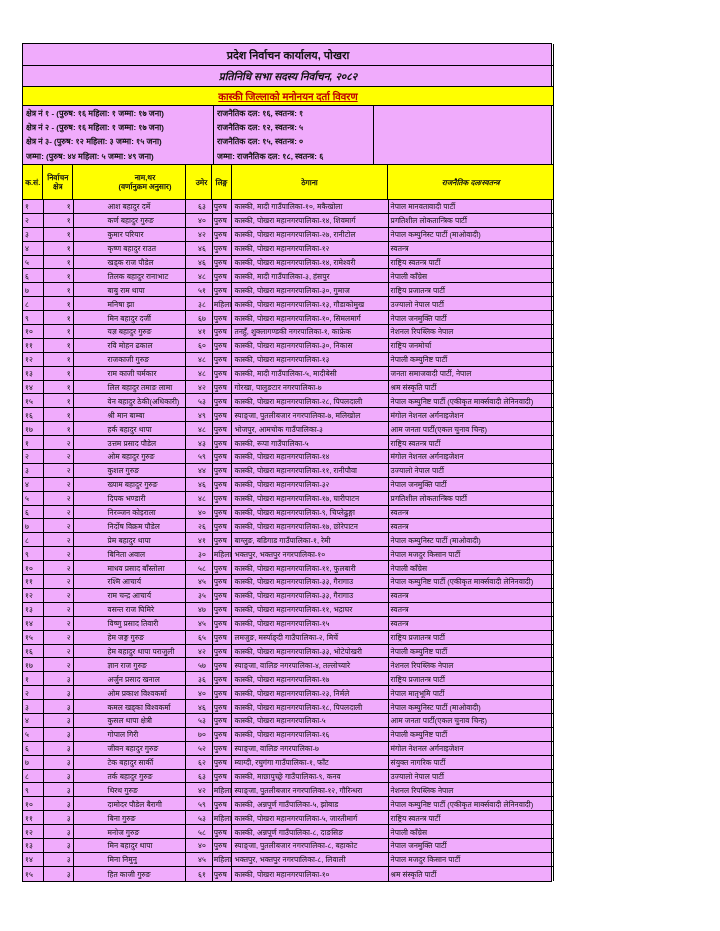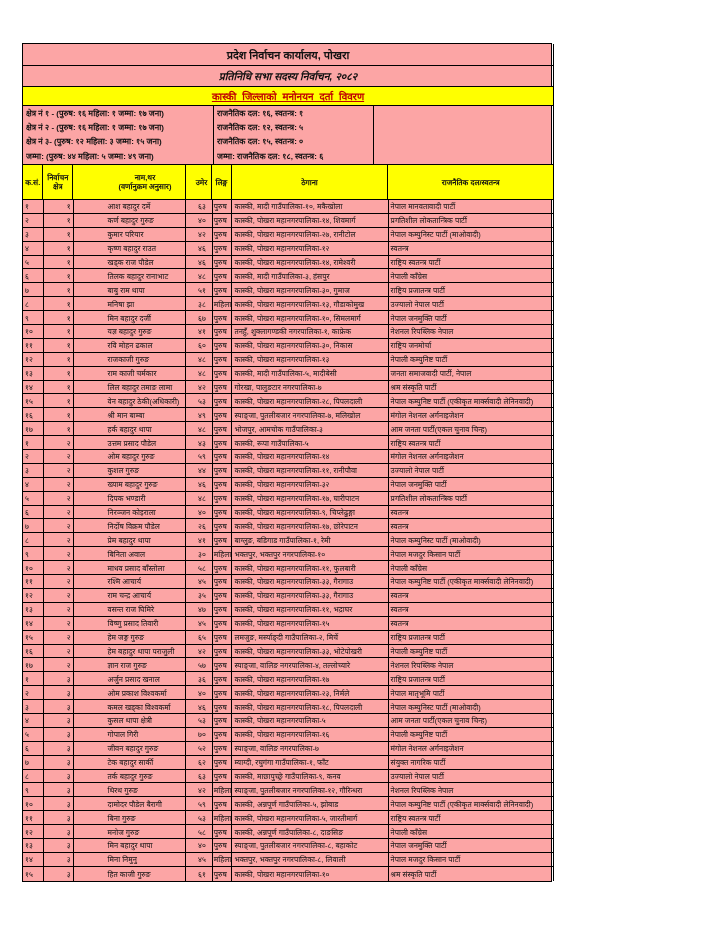--- a/index.html
+++ b/index.html
@@ -8,21 +8,21 @@
     position: relative;
     font-family: "Liberation Sans", "DejaVu Sans", sans-serif;
     color: #111;
   }
   .sheet {
     position: absolute;
     left: 22px; top: 43px;
     width: 530px;
     display: flex;
     border: 1px solid #000;
-    background: #fca5a5;
+    background: #f0abfc;
   }
   .content { width: 531px; border-right: 1px solid #000; }
   .empty-col { flex: 1; background: #fff; }
 
   .title-row {
     height: 22px; border-bottom: 1px solid #000;
     display: flex; align-items: center; justify-content: center;
     font-weight: bold; font-size: 11px;
   }
   .title-row2 {
@@ -31,42 +31,41 @@
     font-weight: bold; font-size: 10.5px; font-style: italic;
   }
   .subtitle-row {
     height: 19px; border-bottom: 1px solid #000;
     background: #ffff00;
     display: flex; align-items: center; justify-content: center;
   }
   .subtitle-row .t {
     font-weight: bold; font-size: 10px; color: #c00000;
     text-decoration: underline;
-    font-family: Liberation Mono, monospace;
   }
   .summary-row {
     height: 59px; border-bottom: 1px solid #000;
     display: flex; font-size: 8px; font-weight: bold;
   }
   .summary-row .col { padding: 1px 8px 0 3px; }
   .summary-row .col1 { width: 191px; border-right: 1px solid #000; }
   .summary-row .col2 { width: 160px; border-right: 1px solid #000; }
   .summary-row .col3 { flex: 1; }
   .summary-row .line { line-height: 14.2px; white-space: nowrap; overflow: hidden; }
 
   .head-row {
     height: 35px; border-bottom: 1px solid #000;
     background: #ffff00;
     display: flex; font-weight: bold; font-size: 7.5px; 
   }
   .head-row .cell {
     display: flex; flex-direction: column; align-items: center; justify-content: center;
     border-right: 1px solid #000; line-height: 9px; overflow: hidden;
   }
-  .head-row .cell:last-child { border-right: none; }
+  .head-row .cell:last-child { border-right: none; font-style: italic; }
 
   .c-sn     { width: 22px; }
   .c-area   { width: 32px; }
   .c-name   { width: 87px; margin-left: 32px; }
   .c-age    { width: 22px; margin-left: 6px; }
   .c-gender { width: 21px; }
   .c-address{ width: 169px; }
   .c-party  { width: 178px; }
 
   .data-row {

